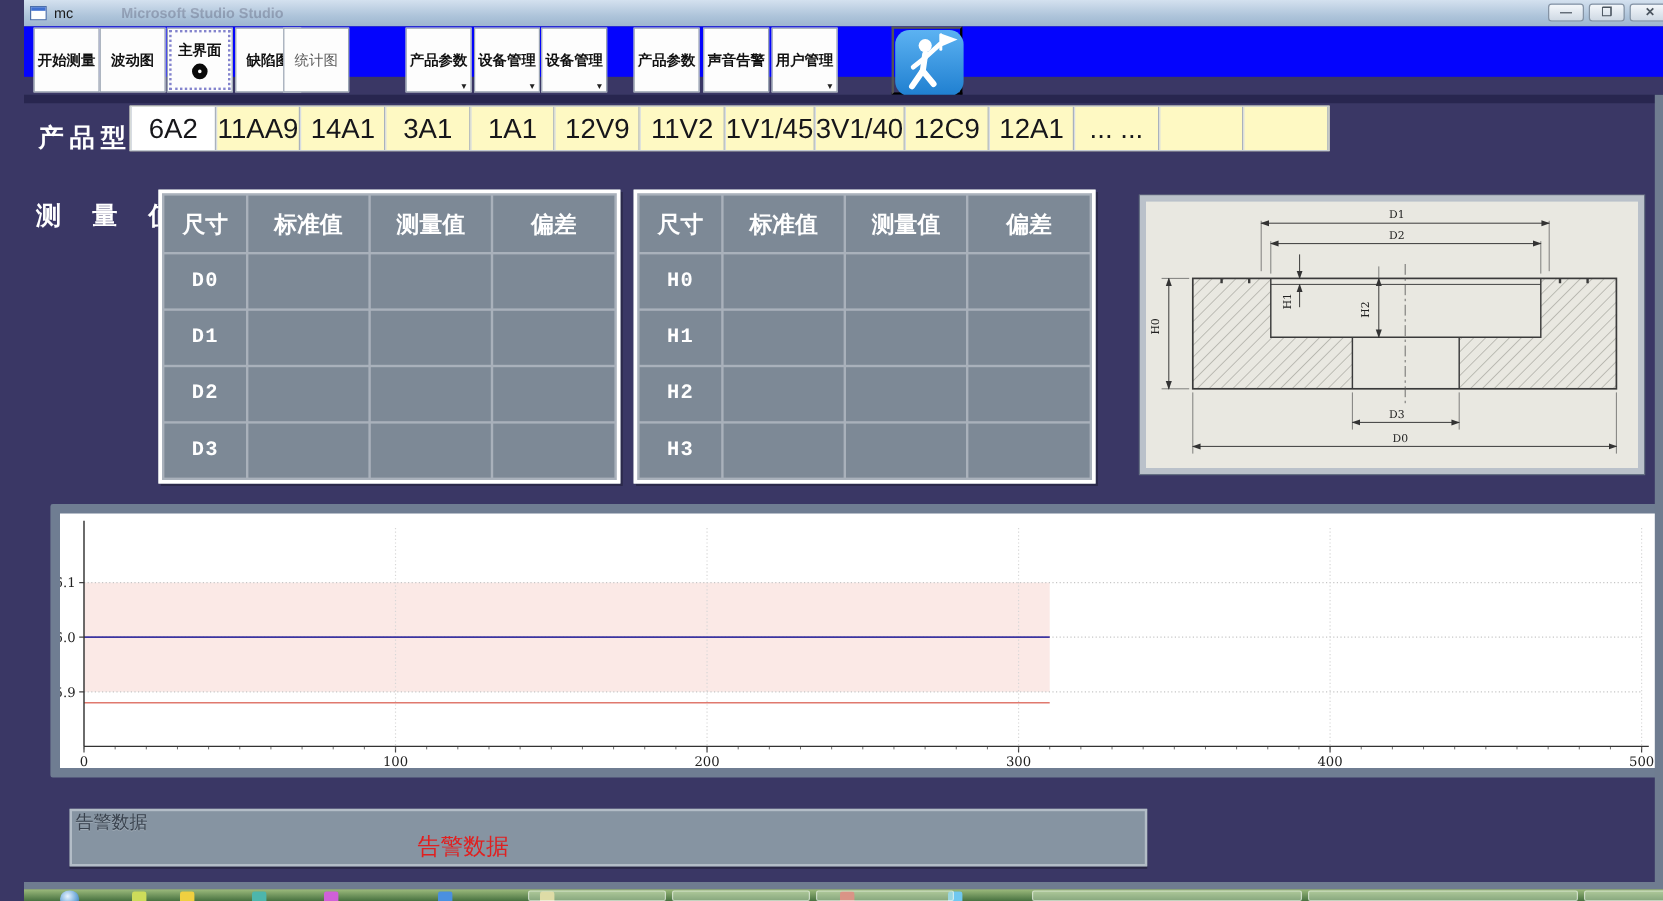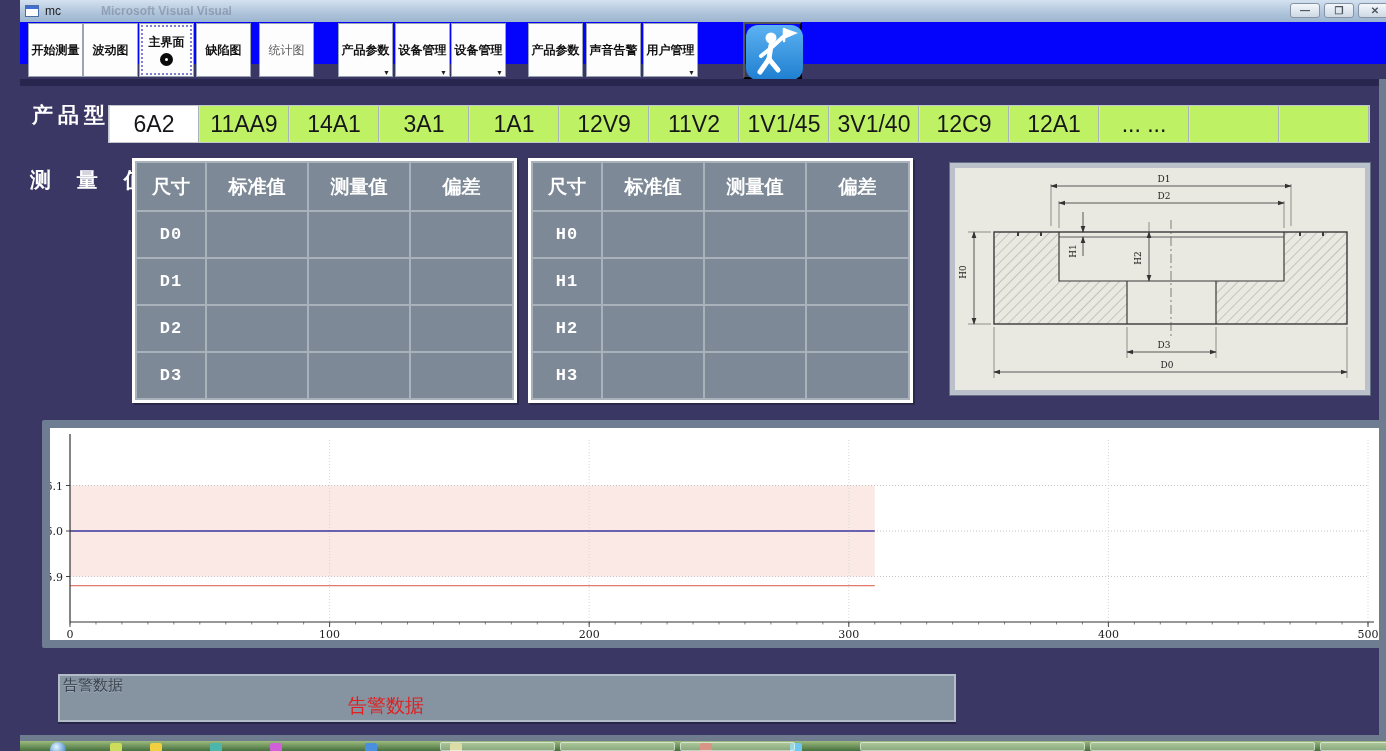--- a/index.html
+++ b/index.html
@@ -36,22 +36,22 @@
   .main { position:absolute; left:0; top:79px; width:1386px; height:656px; background:#3a3765; }
   .main::before { content:""; position:absolute; left:0; top:0; width:100%; height:7px; background:rgba(10,10,40,.35); }
   .edge-right { position:absolute; right:0; top:79px; width:7px; height:656px; background:#6f7c90; }
   .edge-bottom { position:absolute; left:0; top:735px; width:1386px; height:6px; background:#6f7c90; }
 
   .section-label { position:absolute; color:#fff; font-weight:bold; font-size:21px; }
   .lbl-product { left:12px; top:22px; letter-spacing:5px; }
   .lbl-measure { left:10px; top:87px; letter-spacing:10px; }
 
   
-  .tabstrip { position:absolute; left:88px; top:26px; width:1262px; height:38px;
-    background:#bef264; border:1px solid #c2c8d0; display:flex; }
+  .tabstrip { position:absolute; left:88px; top:9px; width:1000px; height:38px;
+    background:#fef9c3; border:1px solid #c2c8d0; display:flex; }
   .tab { flex:1 1 0; border-right:1px solid #aab2bc; border-left:1px solid #d7dce2;
     display:flex; align-items:center; justify-content:center;
     font-size:23px; color:#16161a; letter-spacing:0px; }
   .tab.selected { background:#ffffff; }
 
   
   .mtable { position:absolute; top:79px; display:grid;
     grid-template-columns:68px 100px 100px 101px;
     grid-template-rows:47px 45px 45px 45px 45px;
     gap:2px; padding:2px; background:#a9b1bb; border:3px solid #ffffff;
@@ -89,21 +89,21 @@
     border:1px solid rgba(255,255,255,.5); border-radius:2px; }
 </style>
 </head>
 <body>
 
 <div class="window">
 
   <div class="titlebar">
     <span class="app-icon"></span>
     <span class="title-text">mc</span>
-    <span class="ghost-title">Microsoft Visual Visual</span>
+    <span class="ghost-title">Microsoft Studio Studio</span>
     <div class="winbtns">
       <span class="wbtn">—</span>
       <span class="wbtn">❐</span>
       <span class="wbtn close">✕</span>
     </div>
   </div>
 
   <div class="toolbar">
     <button class="tbtn" style="left:8px">
         <span>开始测量</span>
@@ -111,21 +111,21 @@
     <button class="tbtn" style="left:63px">
         <span>波动图</span>
       </button>
     <button class="tbtn selected" style="left:119px">
       <span>主界面</span>
       <span class="ring"></span>
     </button>
     <button class="tbtn" style="left:176px">
         <span>缺陷图</span>
       </button>
-    <button class="tbtn dim" style="left:239px">
+    <button class="tbtn dim" style="left:216px">
         <span>统计图</span>
       </button>
     <button class="tbtn" style="left:318px">
       <span>产品参数</span>
       <span class="dd">▼</span>
     </button>
     <button class="tbtn" style="left:375px">
       <span>设备管理</span>
       <span class="dd">▼</span>
     </button>

